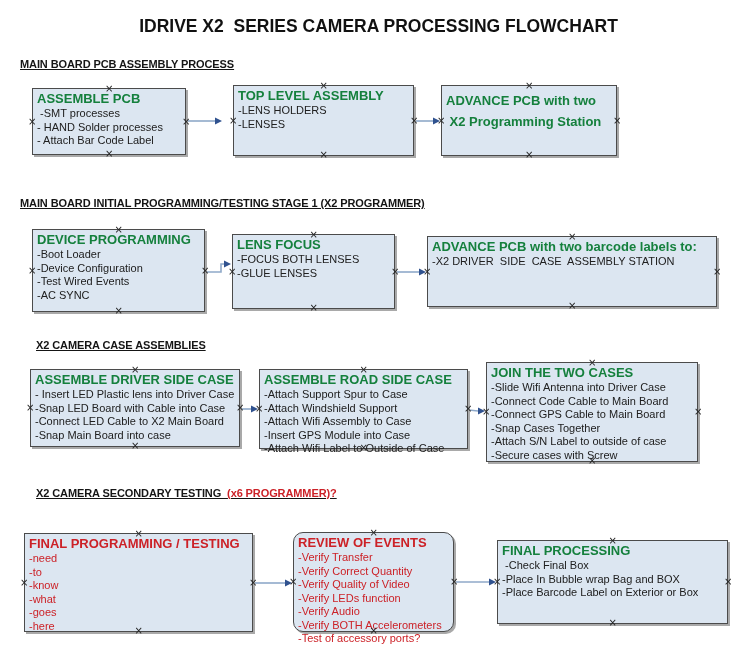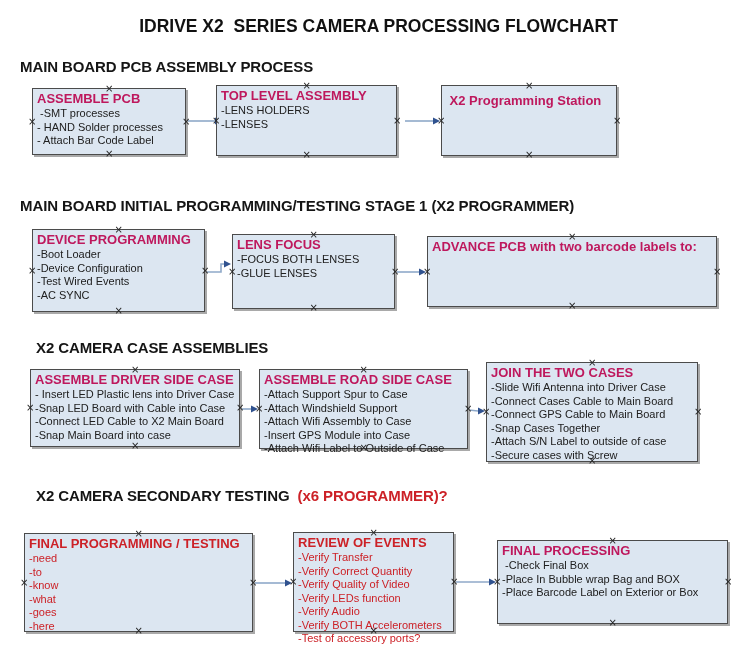--- a/index.html
+++ b/index.html
@@ -1,24 +1,24 @@
 <!DOCTYPE html>
 <html><head>
 <meta charset="utf-8">
 <style>
   html,body{margin:0;padding:0;background:#ffffff;}
   #stage{position:relative;width:739px;height:662px;background:#ffffff;
          font-family:"Liberation Sans",sans-serif;overflow:hidden;}
   .main-title{position:absolute;left:0;right:0;top:16px;text-align:center;
          font-weight:bold;font-size:17.5px;color:#111;white-space:pre;padding-left:18px;}
-  .sec-h{position:absolute;font-weight:bold;font-size:15px;color:#151515;
-         white-space:pre;letter-spacing:-0.1px;}
+  .sec-h{position:absolute;font-weight:bold;font-size:11px;color:#151515;
+         white-space:pre;letter-spacing:-0.1px;text-decoration:underline;}
   .fbox{position:absolute;background:#dce6f1;border:1px solid #4b4b4b;
          box-shadow:2px 2px 0 #a9a9a9;box-sizing:border-box;padding:2px 3px 0 4px;}
-  .btitle{font-weight:bold;font-size:13px;line-height:16px;white-space:pre;color:#be185d;}
+  .btitle{font-weight:bold;font-size:13px;line-height:16px;white-space:pre;color:#15803d;}
   .bitem{font-size:11px;line-height:13.5px;white-space:pre;color:#202020;}
   .fbox.red .btitle,.fbox.red .bitem{color:#cc2127;}
   .sec-h .red{color:#cc2127;}
   .fbox.loose{padding-top:4px;}
   .fbox.loose .btitle{line-height:21px;}
   .hdl{position:absolute;color:#262626;font-size:10px;line-height:10px;width:8px;height:10px;
          text-align:center;font-family:"DejaVu Sans",sans-serif;}
   .hdl.n{top:-5px;left:calc(50% - 4px);}
   .hdl.s{bottom:-5px;left:calc(50% - 4px);}
   .hdl.w{left:-5px;top:calc(50% - 5px);}
@@ -52,30 +52,31 @@
     <div class="fbox" style="left: 32px; top: 88px; width: 154px; height: 67px;">
       <div class="btitle">ASSEMBLE PCB</div>
       <div class="bitem"> -SMT processes</div>
       <div class="bitem">- HAND Solder processes</div>
       <div class="bitem">- Attach Bar Code Label</div>
       <div class="hdl n">×</div>
       <div class="hdl s">×</div>
       <div class="hdl w">×</div>
       <div class="hdl e">×</div>
     </div>
-    <div class="fbox" style="left: 216px; top: 85px; width: 181px; height: 71px;">
+    <div class="fbox" style="left: 233px; top: 85px; width: 181px; height: 71px;">
       <div class="btitle">TOP LEVEL ASSEMBLY</div>
       <div class="bitem">-LENS HOLDERS</div>
       <div class="bitem">-LENSES</div>
       <div class="hdl n">×</div>
       <div class="hdl s">×</div>
       <div class="hdl w">×</div>
       <div class="hdl e">×</div>
     </div>
     <div class="fbox loose" style="left: 441px; top: 85px; width: 176px; height: 71px;">
+      <div class="btitle">ADVANCE PCB with two</div>
       <div class="btitle"> X2 Programming Station</div>
       <div class="hdl n">×</div>
       <div class="hdl s">×</div>
       <div class="hdl w">×</div>
       <div class="hdl e">×</div>
     </div>
     <div class="sec-h" style="left: 20px; top: 197px;"><span class="">MAIN BOARD INITIAL PROGRAMMING/TESTING STAGE 1 (X2 PROGRAMMER)</span></div>
     <div class="fbox" style="left: 32px; top: 229px; width: 173px; height: 83px;">
       <div class="btitle">DEVICE PROGRAMMING</div>
       <div class="bitem">-Boot Loader</div>
@@ -91,20 +92,21 @@
       <div class="btitle">LENS FOCUS</div>
       <div class="bitem">-FOCUS BOTH LENSES</div>
       <div class="bitem">-GLUE LENSES</div>
       <div class="hdl n">×</div>
       <div class="hdl s">×</div>
       <div class="hdl w">×</div>
       <div class="hdl e">×</div>
     </div>
     <div class="fbox" style="left: 427px; top: 236px; width: 290px; height: 71px;">
       <div class="btitle">ADVANCE PCB with two barcode labels to:</div>
+      <div class="bitem">-X2 DRIVER  SIDE  CASE  ASSEMBLY STATION</div>
       <div class="hdl n">×</div>
       <div class="hdl s">×</div>
       <div class="hdl w">×</div>
       <div class="hdl e">×</div>
     </div>
     <div class="sec-h" style="left: 36px; top: 339px;"><span class="">X2 CAMERA CASE ASSEMBLIES</span></div>
     <div class="fbox" style="left: 30px; top: 369px; width: 210px; height: 78px;">
       <div class="btitle">ASSEMBLE DRIVER SIDE CASE</div>
       <div class="bitem">- Insert LED Plastic lens into Driver Case</div>
       <div class="bitem">-Snap LED Board with Cable into Case</div>
@@ -123,21 +125,21 @@
       <div class="bitem">-Insert GPS Module into Case</div>
       <div class="bitem">-Attach Wifi Label to Outside of Case</div>
       <div class="hdl n">×</div>
       <div class="hdl s">×</div>
       <div class="hdl w">×</div>
       <div class="hdl e">×</div>
     </div>
     <div class="fbox" style="left: 486px; top: 362px; width: 212px; height: 100px;">
       <div class="btitle">JOIN THE TWO CASES</div>
       <div class="bitem">-Slide Wifi Antenna into Driver Case</div>
-      <div class="bitem">-Connect Cases Cable to Main Board</div>
+      <div class="bitem">-Connect Code Cable to Main Board</div>
       <div class="bitem">-Connect GPS Cable to Main Board</div>
       <div class="bitem">-Snap Cases Together</div>
       <div class="bitem">-Attach S/N Label to outside of case</div>
       <div class="bitem">-Secure cases with Screw</div>
       <div class="hdl n">×</div>
       <div class="hdl s">×</div>
       <div class="hdl w">×</div>
       <div class="hdl e">×</div>
     </div>
     <div class="sec-h" style="left: 36px; top: 487px;"><span class="">X2 CAMERA SECONDARY TESTING  </span><span class="red">(x6 PROGRAMMER)?</span></div>
@@ -147,21 +149,21 @@
       <div class="bitem">-to</div>
       <div class="bitem">-know</div>
       <div class="bitem">-what</div>
       <div class="bitem">-goes</div>
       <div class="bitem">-here</div>
       <div class="hdl n">×</div>
       <div class="hdl s">×</div>
       <div class="hdl w">×</div>
       <div class="hdl e">×</div>
     </div>
-    <div class="fbox red" style="left: 293px; top: 532px; width: 161px; height: 100px;">
+    <div class="fbox red" style="left: 293px; top: 532px; width: 161px; height: 100px; border-radius: 10px;">
       <div class="btitle">REVIEW OF EVENTS</div>
       <div class="bitem">-Verify Transfer</div>
       <div class="bitem">-Verify Correct Quantity</div>
       <div class="bitem">-Verify Quality of Video</div>
       <div class="bitem">-Verify LEDs function</div>
       <div class="bitem">-Verify Audio</div>
       <div class="bitem">-Verify BOTH Accelerometers</div>
       <div class="bitem">-Test of accessory ports?</div>
       <div class="hdl n">×</div>
       <div class="hdl s">×</div>

